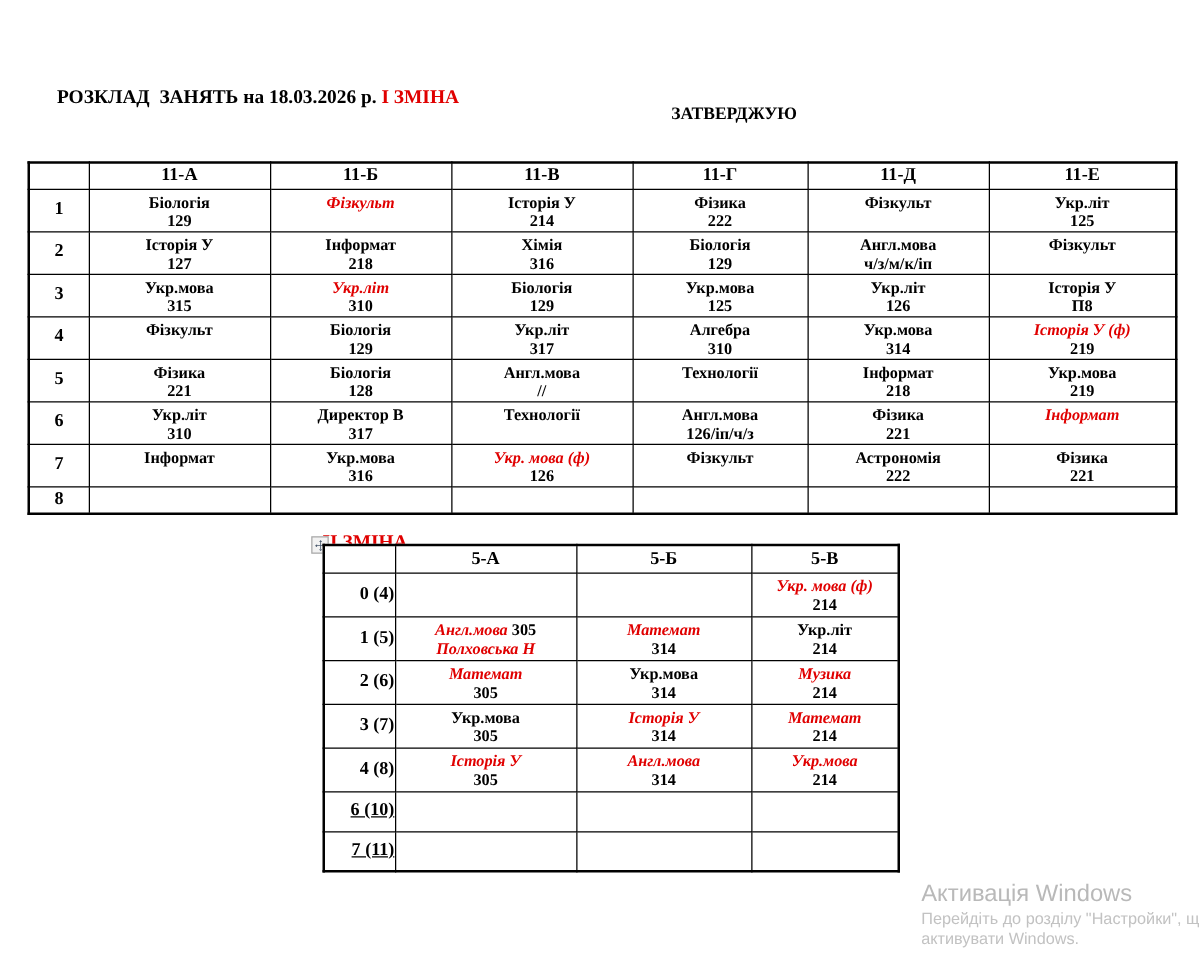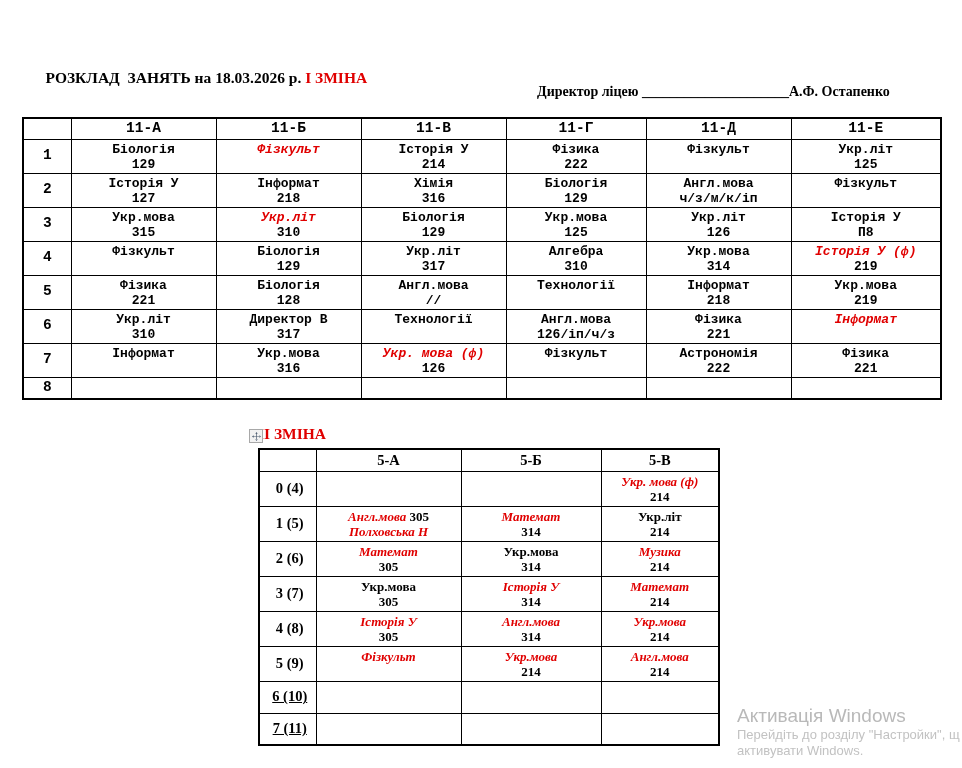--- a/index.html
+++ b/index.html
@@ -33,29 +33,29 @@
   table,td,th{border:1px solid #000;}
   table{border-width:2px;}
   th,td{
     padding:0;margin:0;overflow:hidden;
     font-weight:bold;font-size:13px;line-height:15.5px;
     text-align:center;vertical-align:top;
   }
   thead th{font-size:14.5px;vertical-align:middle;}
   td{padding-top:2px;}
   .rowlabel{font-size:14.5px;vertical-align:middle;}
-  #shift1{left:22px;top:117px;width:918px;font-family:Liberation Mono, monospace;}
+  #shift1{left:22px;top:129px;width:918px;}
   #shift1 thead tr{height:21px;}
   #shift1 tbody tr{height:34px;}
   #shift1 tbody tr:last-child{height:22px;}
-  #shift2{left:258px;top:448px;width:460px;}
+  #shift2{left:258px;top:435px;width:460px;}
   #shift2 thead tr{height:22px;}
   #shift2 tbody tr{height:35px;}
   #shift2 tbody tr:nth-last-child(-n+2){height:32px;text-decoration:underline;}
-  #shift2 .rowlabel{text-align:center;padding-left:4px;}
+  #shift2 .rowlabel{text-align:right;padding-left:4px;}
   .red{color:var(--red);font-style:italic;}
   .line{white-space:pre;}
   
   .shift2-title{
     position:absolute;left:258px;top:425px;width:460px;
     text-align:left;font-size:15.5px;font-weight:bold;color:var(--red);
   }
   
   .tbl-handle{
     position:absolute;left:249px;top:429px;width:14px;height:14px;
@@ -74,20 +74,21 @@
 </head>
 <body>
 
 <div>
 
   <div class="doc-title">
     <span>РОЗКЛАД  ЗАНЯТЬ на </span><span class="date">18.03.2026 р.</span><span> </span><span class="shift">І ЗМІНА</span>
   </div>
 
   <div class="approve">
+    <div>ЗАТВЕРДЖУЮ</div>
     <div>Директор ліцею _____________________А.Ф. Остапенко</div>
   </div>
 
   <table id="shift1">
     <colgroup>
       <col style="width:48px">
         <col style="width:145px">
         <col style="width:145px">
       <col style="width:145px">
         <col style="width:140px">
@@ -384,34 +385,20 @@
           <td>
             <div class="line"><span class="red">Англ.мова</span></div>
             <div class="line"><span>314</span></div>
           </td>
           <td>
             <div class="line"><span class="red">Укр.мова</span></div>
             <div class="line"><span>214</span></div>
           </td>
         </tr>
         <tr>
-          <th class="rowlabel">5 (9)</th>
-          <td>
-            <div class="line"><span class="red">Фізкульт</span></div>
-          </td>
-          <td>
-            <div class="line"><span class="red">Укр.мова</span></div>
-            <div class="line"><span>214</span></div>
-          </td>
-          <td>
-            <div class="line"><span class="red">Англ.мова</span></div>
-            <div class="line"><span>214</span></div>
-          </td>
-        </tr>
-        <tr>
           <th class="rowlabel">6 (10)</th>
           <td></td>
           <td></td>
           <td></td>
         </tr>
         <tr>
           <th class="rowlabel">7 (11)</th>
           <td></td>
           <td></td>
           <td></td>

